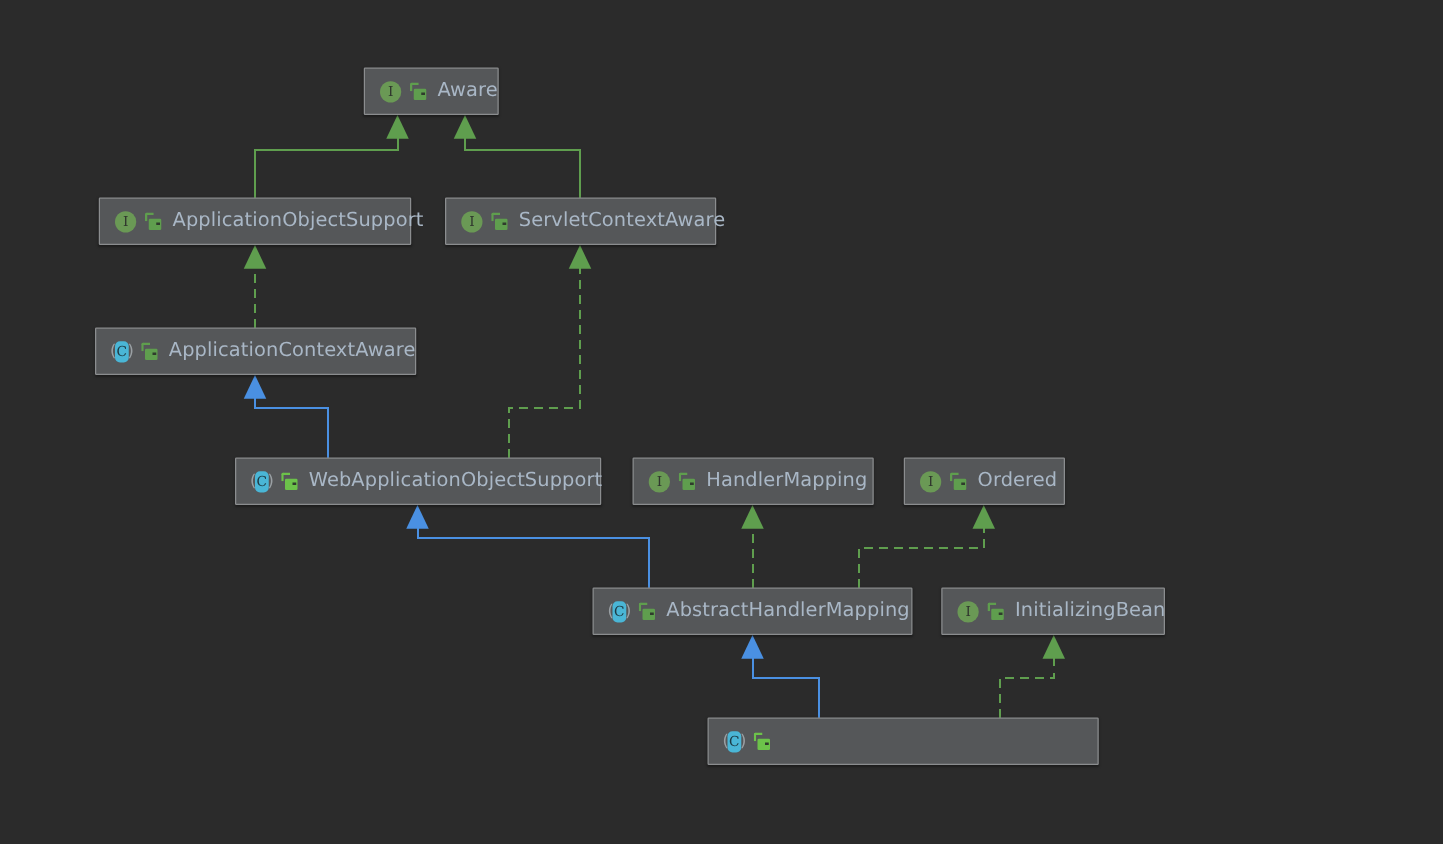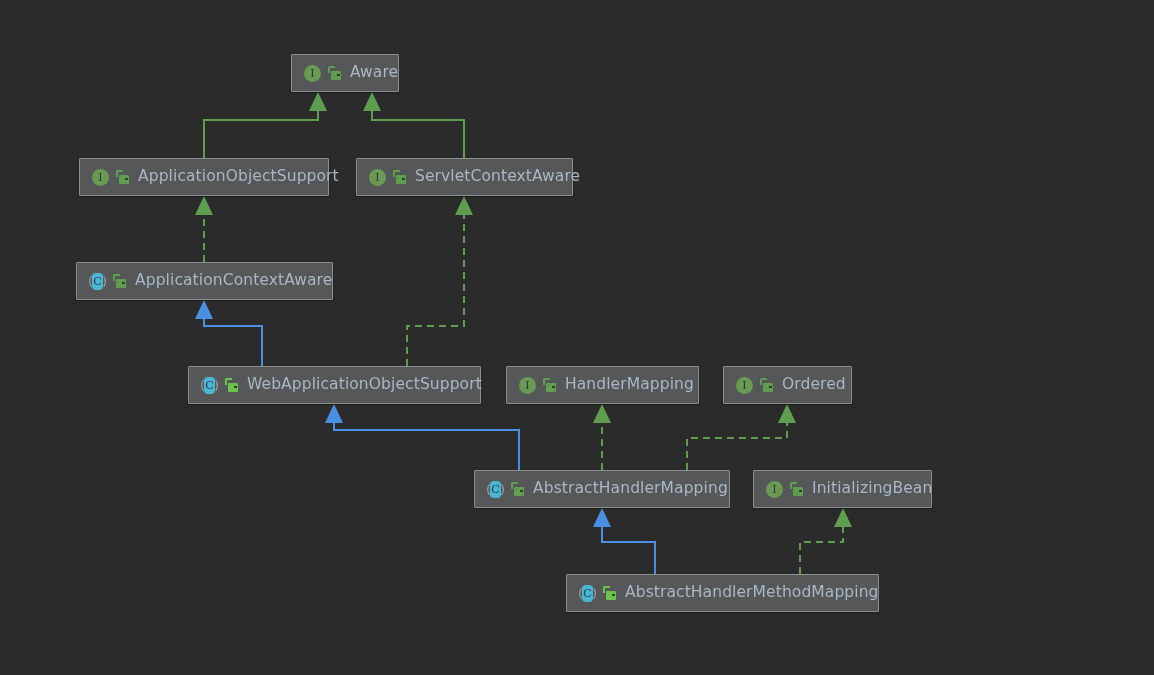--- a/index.html
+++ b/index.html
@@ -298,17 +298,16 @@
           <span class="paren l">(</span>
           <span class="disc"></span>
           <span class="glyph">C</span>
           <span class="paren r">)</span>
         </span>
         <span class="lock-icon bright">
           <span class="shackle"></span>
           <span class="body"></span>
           <span class="keyhole"></span>
         </span>
-        <span class="node-label">AbstractHandlerMethodMapping</span>
       </div>
     </div>
 
 </div>
 
 </body></html>

